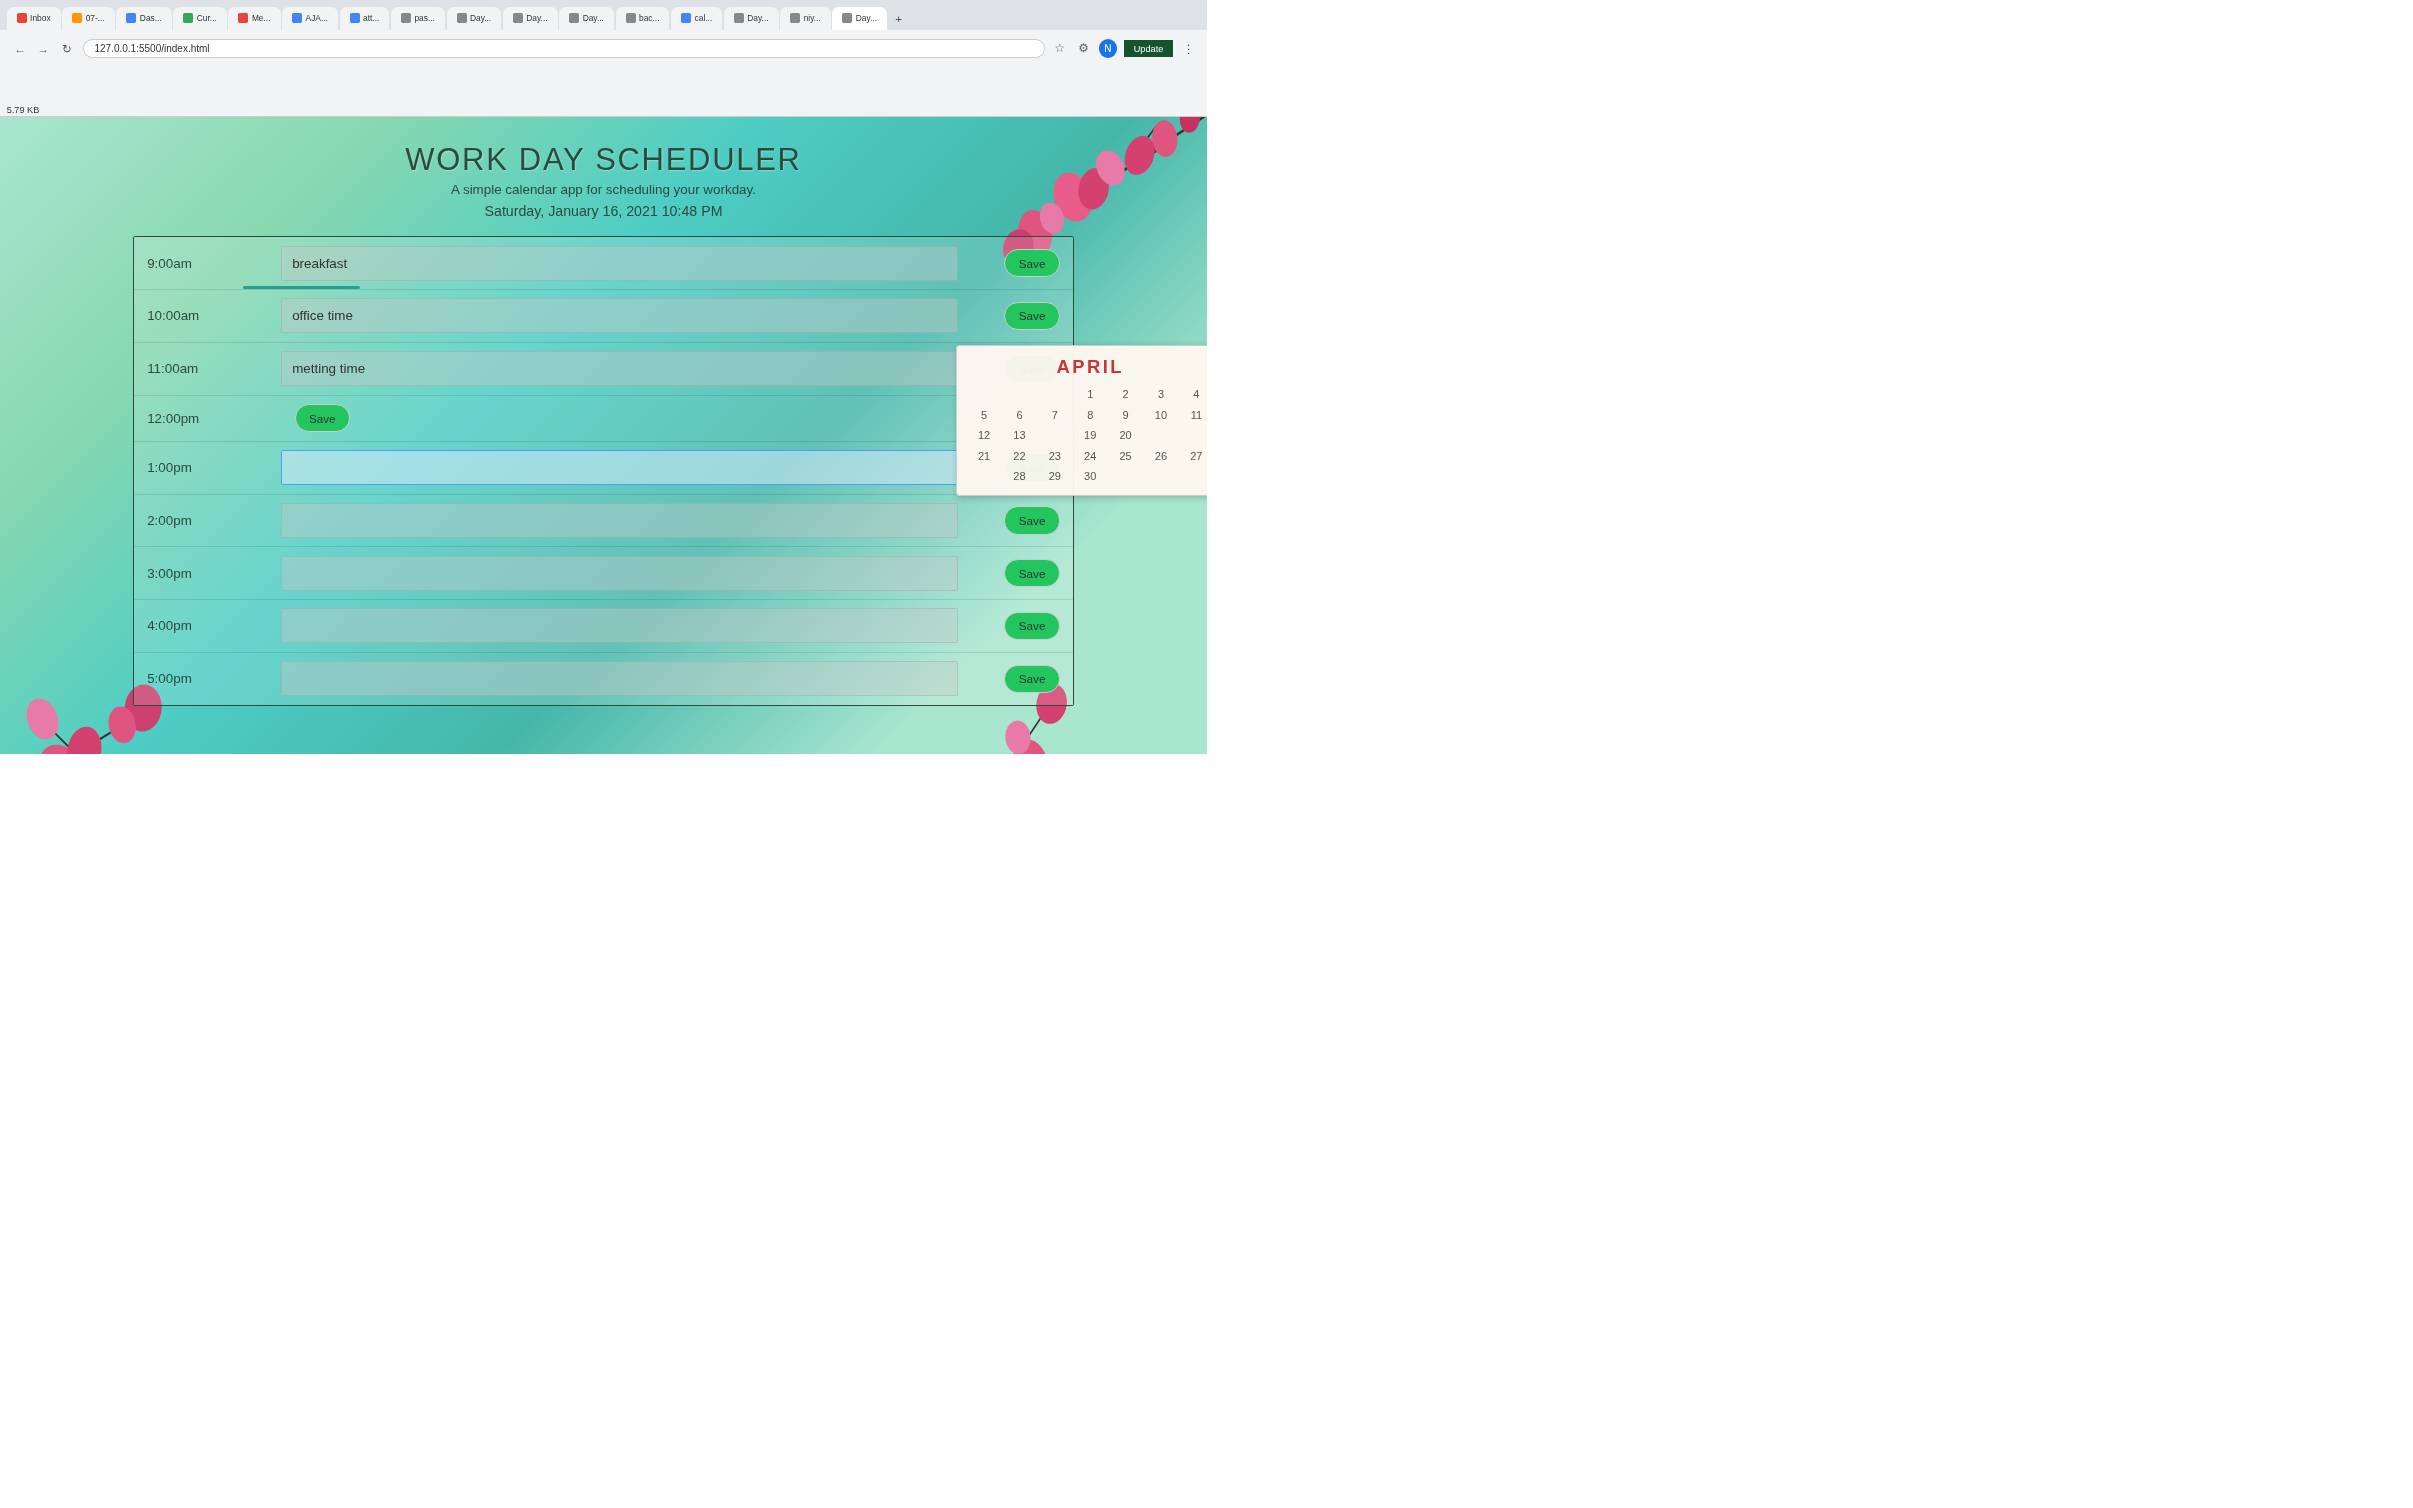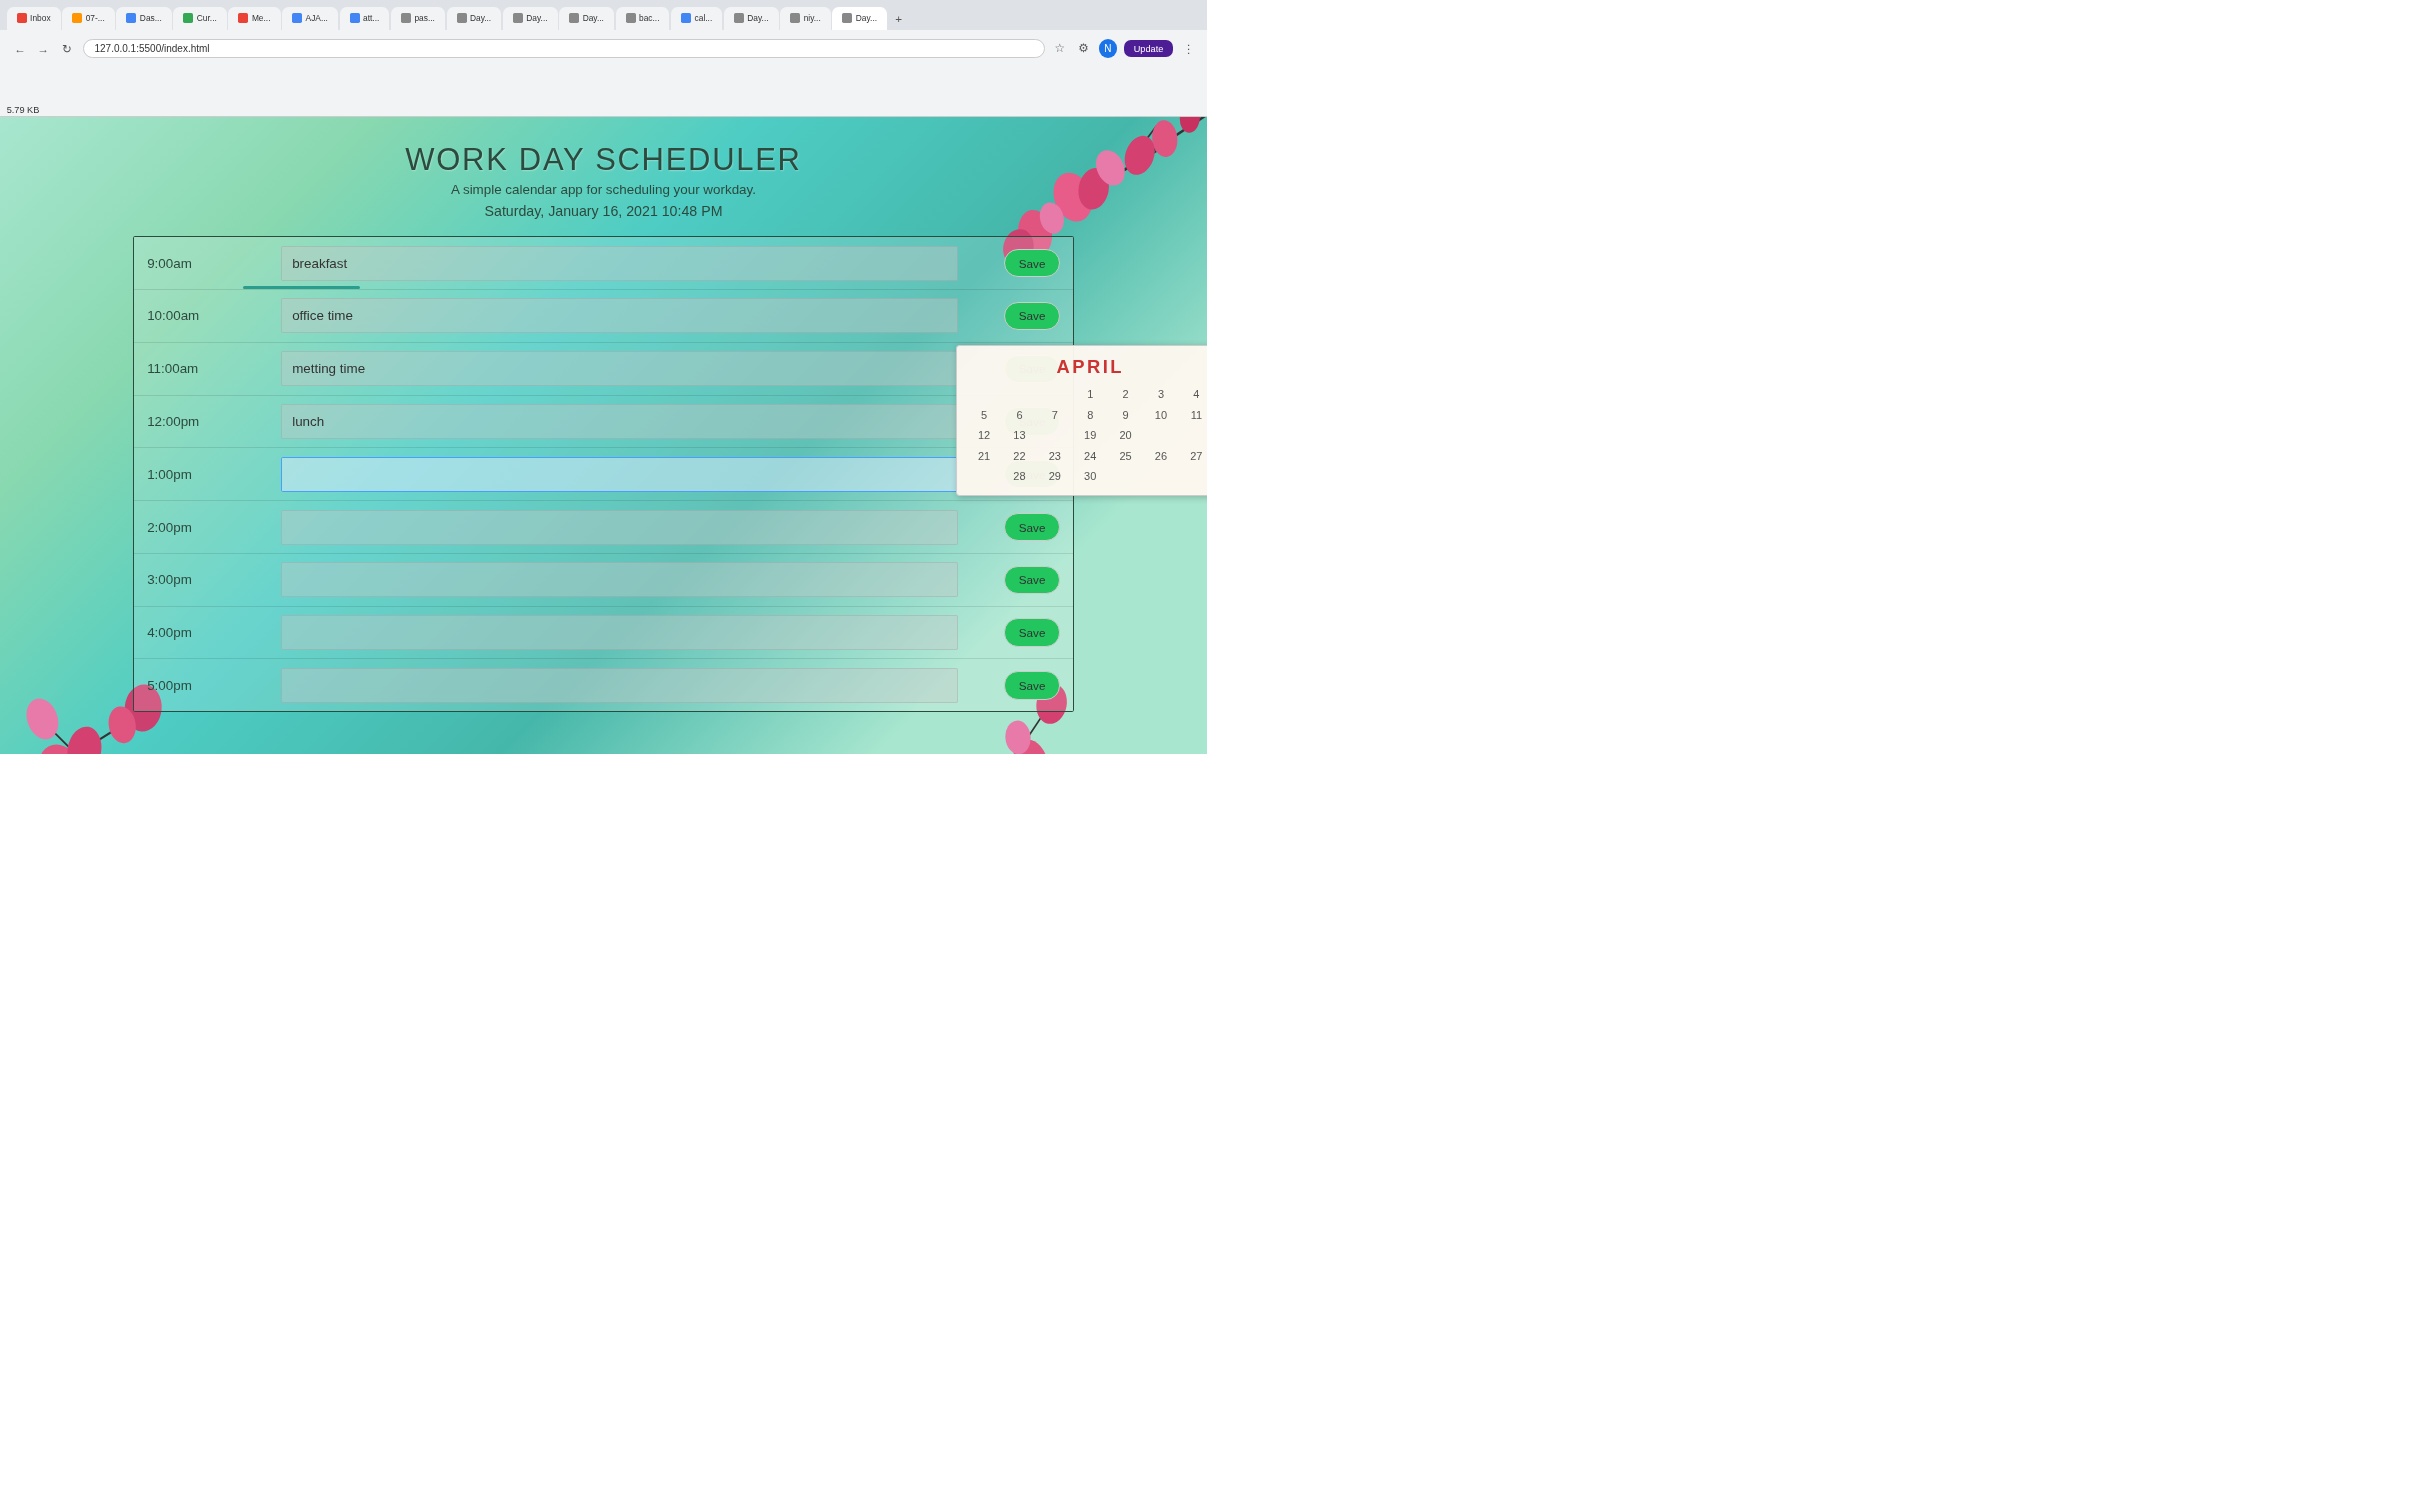--- a/index.html
+++ b/index.html
@@ -120,24 +120,24 @@
       height: 17px;
       display: flex;
       align-items: center;
       justify-content: center;
       cursor: pointer;
       color: #555;
       font-size: 11.7px;
     }
 
     .update-btn {
-      background: #4c1d95;
+      background: #14532d;
       color: #fff;
       border: none;
-      border-radius: 7px;
+      border-radius: 0;
       padding: 3.4px 10px;
       font-size: 9.2px;
       cursor: pointer;
     }
 
     .file-size {
       font-size: 9.2px;
       color: #333;
       padding: 1.7px 6.7px;
       background: #f1f3f4;
@@ -486,21 +486,20 @@
     </div>
 
     <div class="schedule-row">
       <span class="time-label">11:00am</span>
       <input class="task-input" type="text" value="metting time" style="">
       <button class="save-btn">Save</button>
     </div>
 
     <div class="schedule-row">
       <span class="time-label">12:00pm</span>
-      <input class="task-input" type="text" value="lunch" style="">
       <button class="save-btn">Save</button>
     </div>
 
     <div class="schedule-row">
       <span class="time-label">1:00pm</span>
       <input class="task-input active-input" type="text" value="" style="">
       <button class="save-btn">Save</button>
     </div>
 
     <div class="schedule-row">

